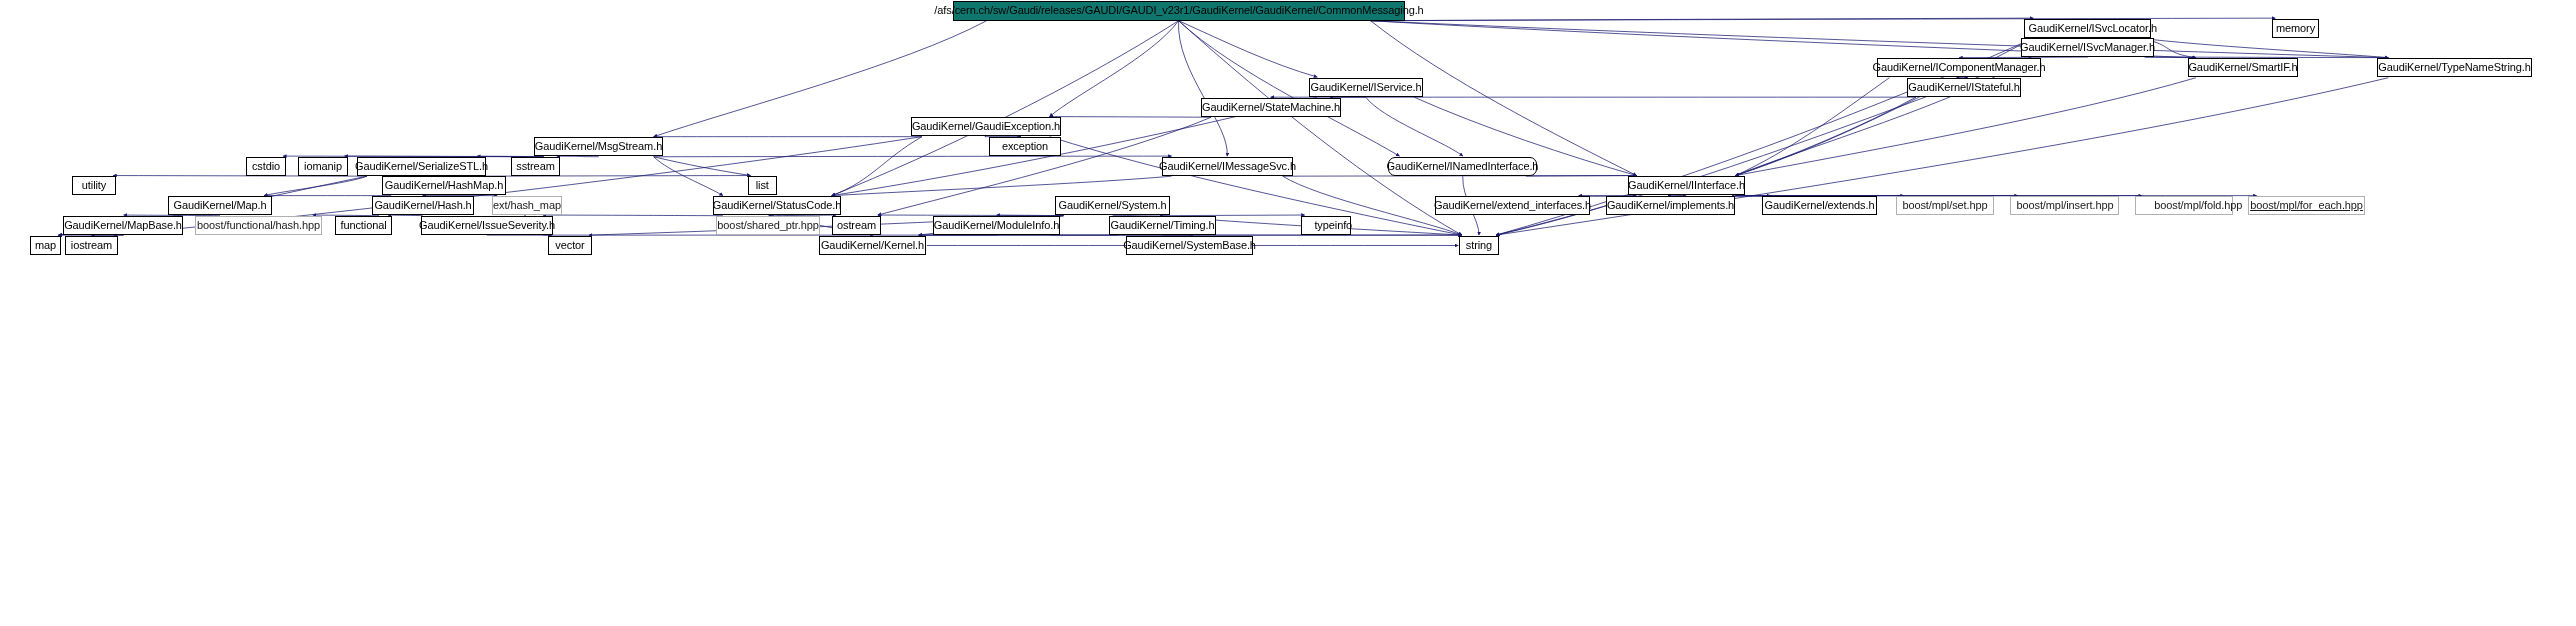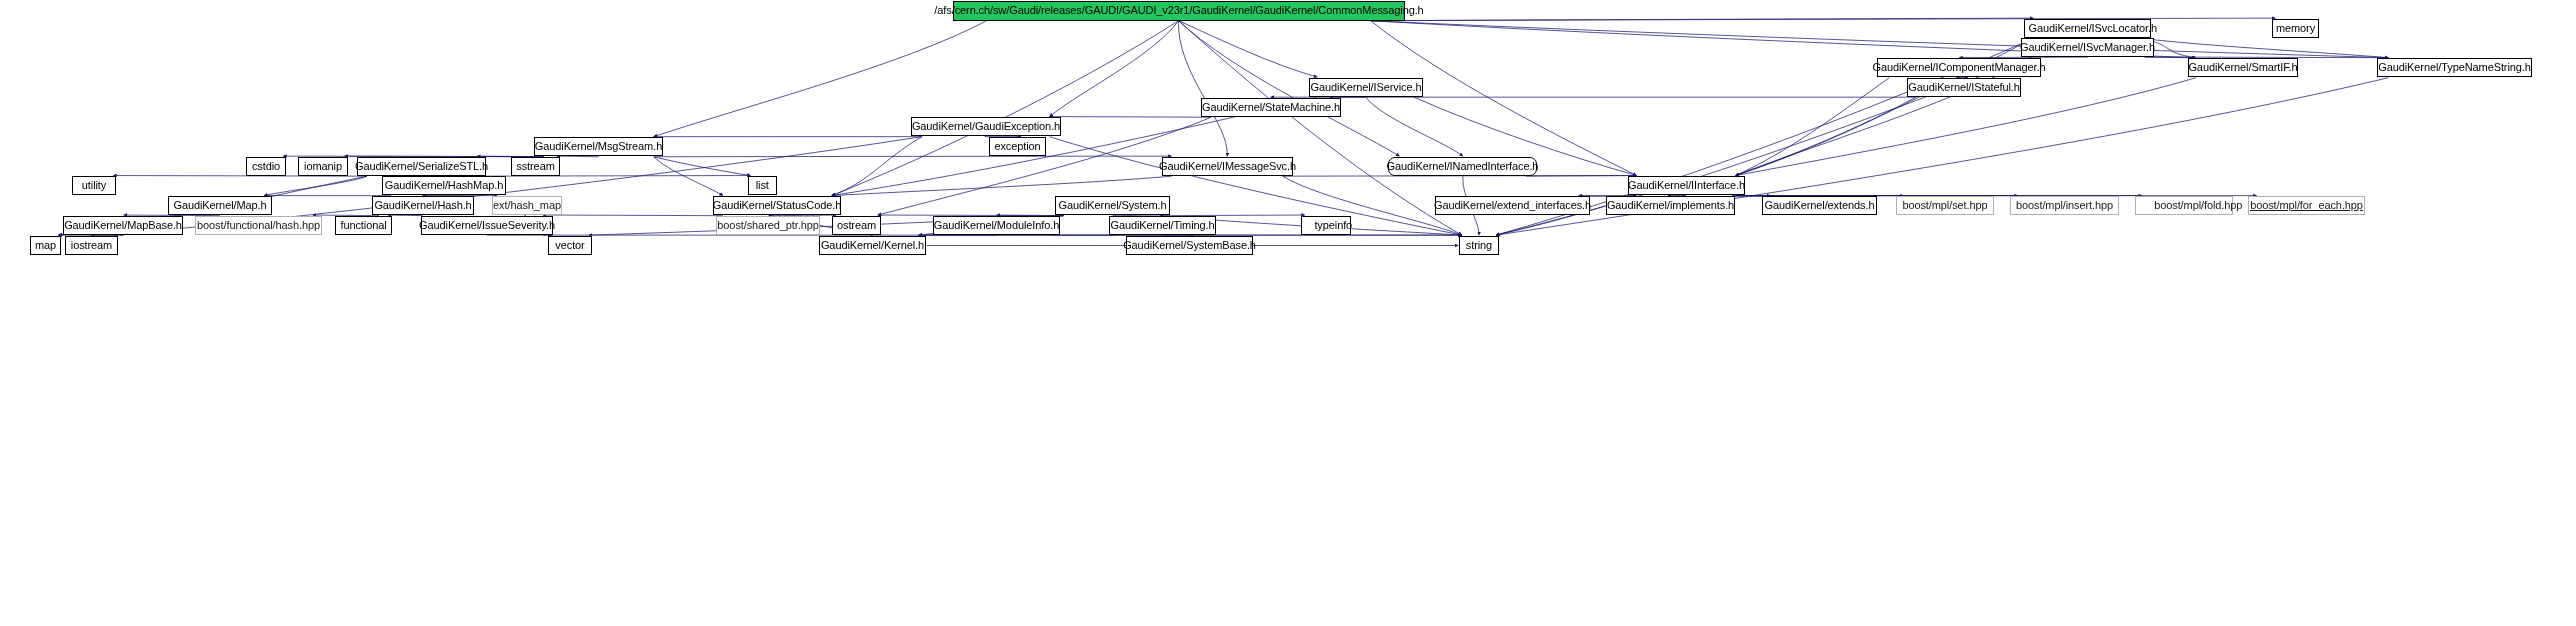--- a/index.html
+++ b/index.html
@@ -25,21 +25,21 @@
     font-size:11px;
     line-height:1;
     color:#000000;
     background:#ffffff;
     border:0.6px solid #000000;
     height:19.4px;
     padding:0 4.5px;
     letter-spacing:-0.1px;
   }
   .gnode.root{
-    background:#22c55e;
+    background:#0f766e;
     border:0.6px solid #000000;
     font-size:11px;
     text-align:right;
   }
   .gnode.ext{
     border:0.6px solid #b0b0b0;
     color:#1a1a1a;
   }
   .gnode .lbl{pointer-events:none;}
 </style>
@@ -181,21 +181,21 @@
       </div>
       <div class="gnode" style="left: 1201px; top: 98px; width: 140px; text-align: right;">
         <span class="lbl">GaudiKernel/StateMachine.h</span>
       </div>
       <div class="gnode" style="left: 911px; top: 117px; width: 150px;">
         <span class="lbl">GaudiKernel/GaudiException.h</span>
       </div>
       <div class="gnode" style="left: 534px; top: 137px; width: 129px;">
         <span class="lbl">GaudiKernel/MsgStream.h</span>
       </div>
-      <div class="gnode" style="left: 989px; top: 137px; width: 57px;">
+      <div class="gnode" style="left: 989px; top: 137px; width: 72px;">
         <span class="lbl">exception</span>
       </div>
       <div class="gnode" style="left: 246px; top: 157px; width: 40px;">
         <span class="lbl">cstdio</span>
       </div>
       <div class="gnode" style="left: 298px; top: 157px; width: 50px;">
         <span class="lbl">iomanip</span>
       </div>
       <div class="gnode" style="left: 357px; top: 157px; width: 129px;">
         <span class="lbl">GaudiKernel/SerializeSTL.h</span>
@@ -241,21 +241,21 @@
       </div>
       <div class="gnode" style="left: 1606px; top: 196px; width: 129px;">
         <span class="lbl">GaudiKernel/implements.h</span>
       </div>
       <div class="gnode" style="left: 1762px; top: 196px; width: 115px;">
         <span class="lbl">GaudiKernel/extends.h</span>
       </div>
       <div class="gnode ext" style="left: 1896px; top: 196px; width: 98px;">
         <span class="lbl">boost/mpl/set.hpp</span>
       </div>
-      <div class="gnode ext" style="left: 2010px; top: 196px; width: 109px;">
+      <div class="gnode ext" style="left: 2010px; top: 196px; width: 109px; justify-content: flex-end;">
         <span class="lbl">boost/mpl/insert.hpp</span>
       </div>
       <div class="gnode ext" style="left: 2135px; top: 196px; width: 98px; padding-left: 33px;">
         <span class="lbl">boost/mpl/fold.hpp</span>
       </div>
       <div class="gnode ext" style="left: 2248px; top: 196px; width: 117px; text-decoration: underline;">
         <span class="lbl">boost/mpl/for_each.hpp</span>
       </div>
       <div class="gnode" style="left: 63px; top: 216px; width: 120px;">
         <span class="lbl">GaudiKernel/MapBase.h</span>

